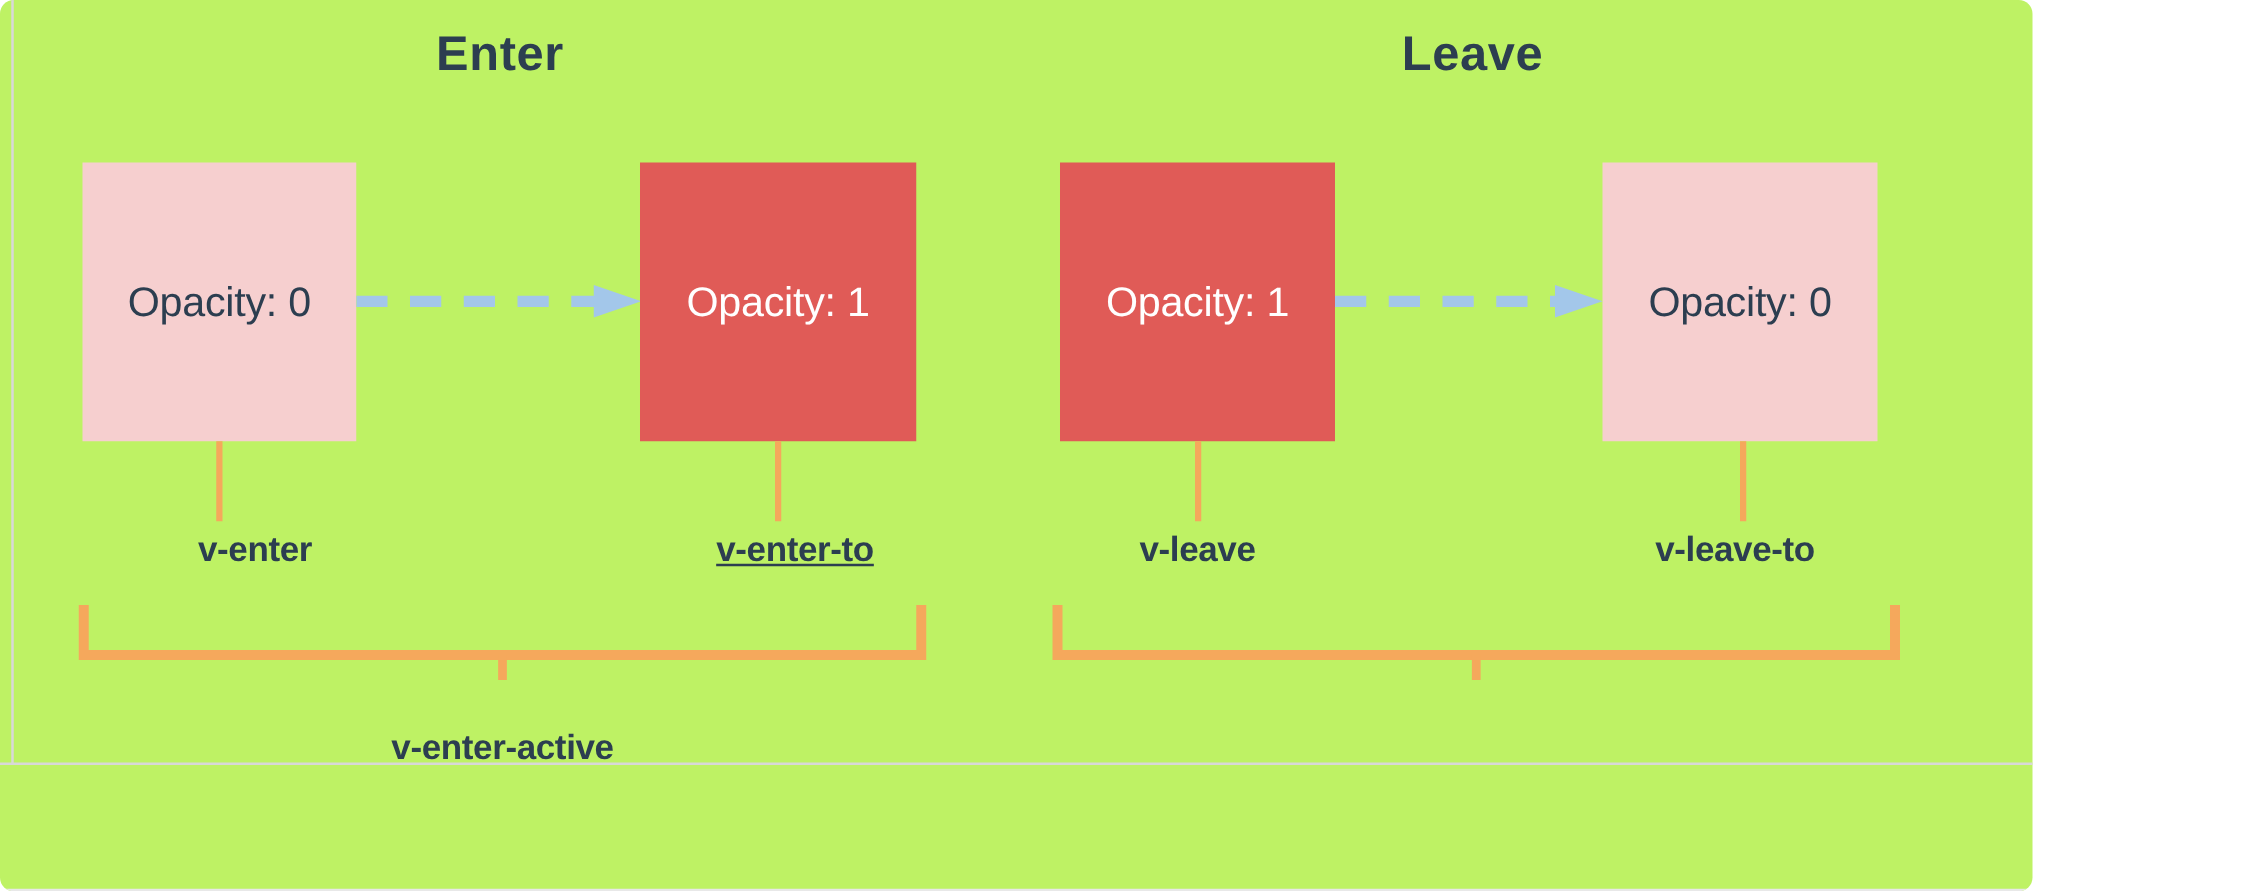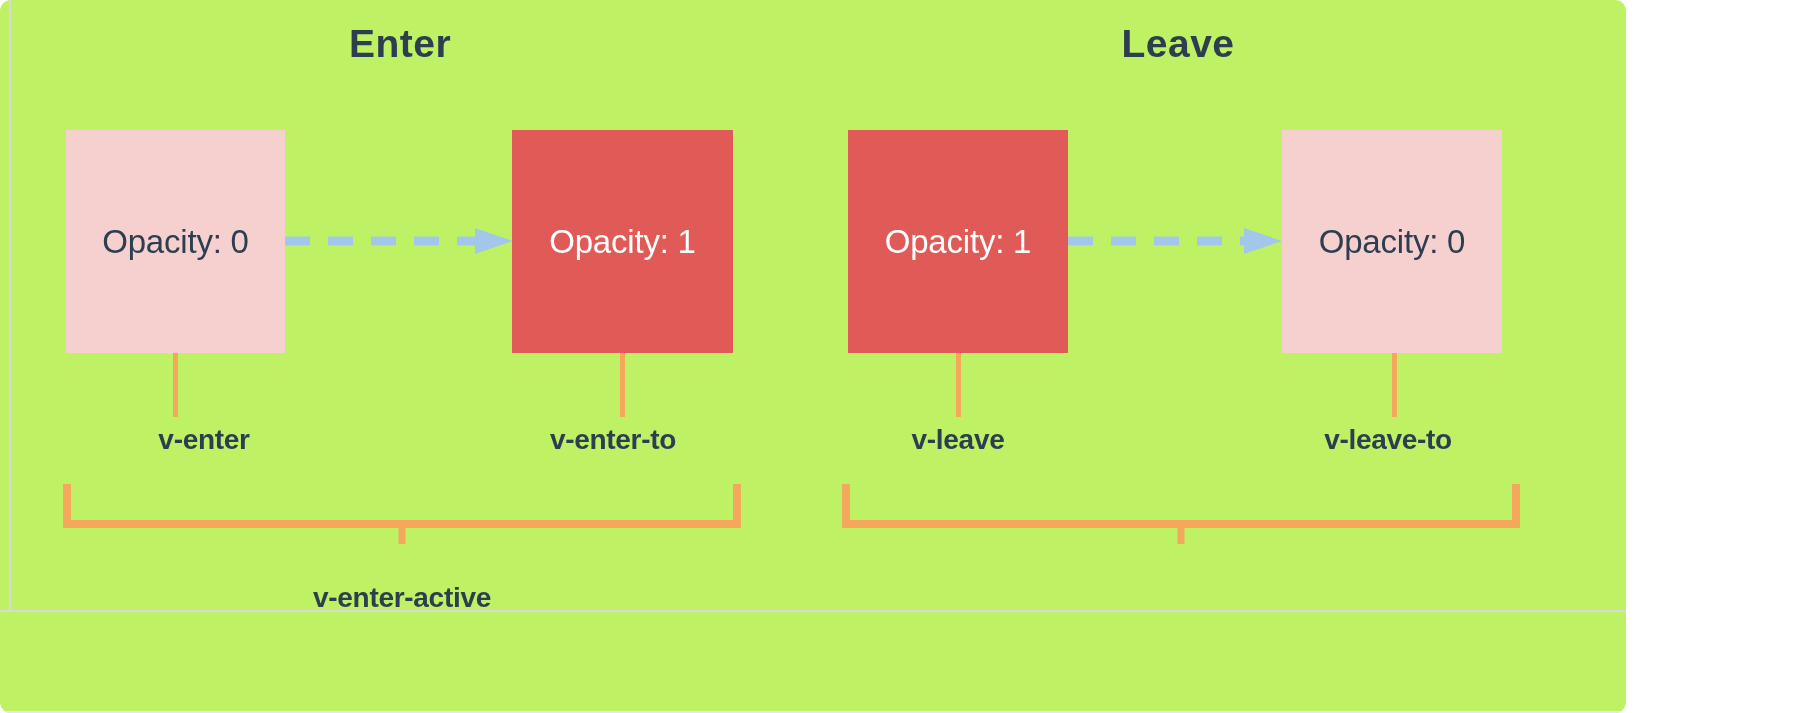--- a/index.html
+++ b/index.html
@@ -136,21 +136,21 @@
 
   <div class="box solid" style="left:512px; top:130px; width:221px; height:223px;">
     <span>Opacity: 1</span>
   </div>
 
   <div class="stem" style="left:173px; top:353px; height:64px;"></div>
   <div class="stem" style="left:620px; top:353px; height:64px;"></div>
 
   <div class="node-label" style="left:176px; top:424px;margin-left:28px;">v-enter</div>
 
-  <div class="node-label" style="left:613px; top:424px;">v-enter-to</div>
+  <div class="node-label" style="left:636px; top:424px;text-decoration:underline;">v-enter-to</div>
 
   <div class="bracket" style="left:62px; top:484px;">
     <svg width="680" height="62" viewBox="0 0 680 62">
       <path d="M5,0 L5,40 L675,40 L675,0" fill="none" stroke="#F5A85C" stroke-width="8" stroke-linecap="butt"></path>
       <line x1="340" y1="40" x2="340" y2="60" stroke="#F5A85C" stroke-width="7"></line>
     </svg>
   </div>
 
   <div class="bracket-label" style="left:402px; top:558px;">v-enter-active</div>
 

